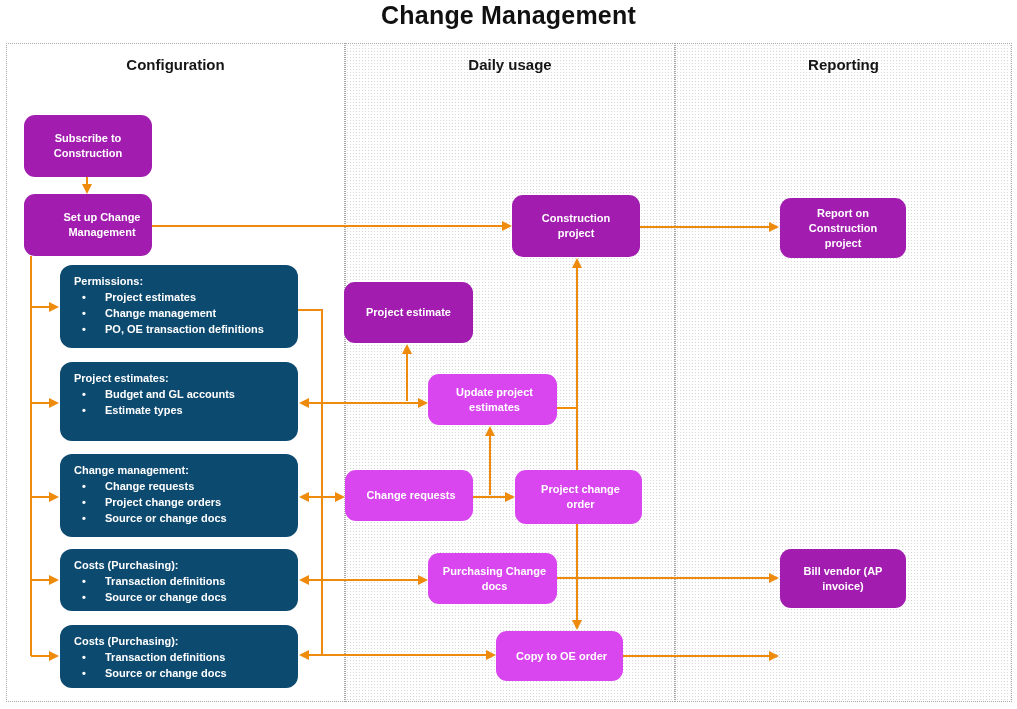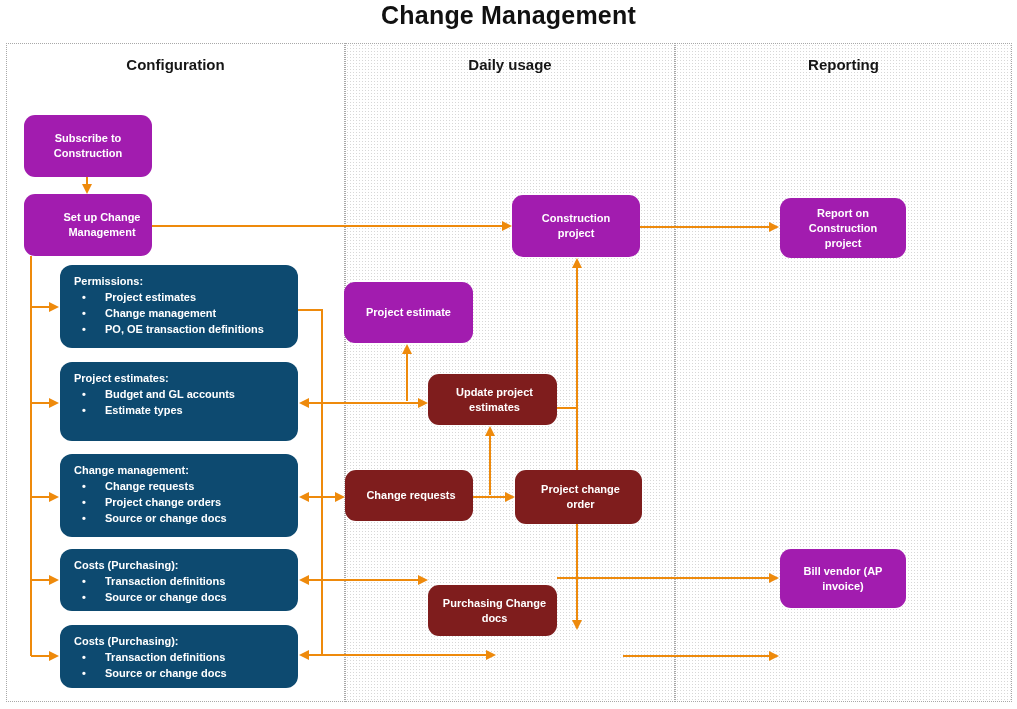--- a/index.html
+++ b/index.html
@@ -27,21 +27,21 @@
     position:absolute; top:56px; font-size:15px; font-weight:bold; color:#161616;
     text-align:center;
   }
   .node {
     position:absolute; box-sizing:border-box; border-radius:11px;
     color:#ffffff; font-size:11px; font-weight:600; line-height:15px;
     display:flex; align-items:center; justify-content:center;
     text-align:center; padding:4px 10px;
   }
   .green { background:#a21caf; }
-  .navy  { background:#7f1d1d;padding-left:14px; }
+  .navy  { background:#d946ef;padding-left:14px; }
   .listbox {
     position:absolute; box-sizing:border-box; border-radius:12px;
     background:#0D4A70; color:#ffffff; font-size:11px; font-weight:600;
     line-height:16px; padding:8px 12px 6px 14px;
   }
   .listbox .list-title { margin:0 0 0 0; }
   .listbox ul { margin:0; padding:0; list-style:none; }
   .listbox li { position:relative; padding-left:31px; }
   .listbox li::before { content:"\2022"; position:absolute; left:8px; }
   svg.arrows { position:absolute; left:0; top:0; pointer-events:none; }
@@ -66,21 +66,22 @@
   <div class="node green" style="left:24px; top:115px; width:128px; height:62px;">Subscribe to Construction</div>
   <div class="node green" style="left:24px; top:194px; width:128px; height:62px;padding-left:38px;">Set up Change Management</div>
   <div class="node green" style="left:512px; top:195px; width:128px; height:62px;">Construction project</div>
   <div class="node green" style="left:780px; top:198px; width:126px; height:60px;">Report on Construction project</div>
   <div class="node green" style="left:344px; top:282px; width:129px; height:61px;">Project estimate</div>
   <div class="node green" style="left:780px; top:549px; width:126px; height:59px;">Bill vendor (AP invoice)</div>
 
   <div class="node navy" style="left:428px; top:374px; width:129px; height:51px;">Update project estimates</div>
   <div class="node navy" style="left:345px; top:470px; width:128px; height:51px;">Change requests</div>
   <div class="node navy" style="left:515px; top:470px; width:127px; height:54px;">Project change order</div>
-  <div class="node navy" style="left:428px; top:553px; width:129px; height:51px;margin-top:32px;">Purchasing Change docs</div>
+  <div class="node navy" style="left:428px; top:553px; width:129px; height:51px;">Purchasing Change docs</div>
+  <div class="node navy" style="left:496px; top:631px; width:127px; height:50px;">Copy to OE order</div>
 
   <div class="listbox" style="left:60px; top:265px; width:238px; height:83px;">
     <div class="list-title">Permissions:</div>
     <ul>
       <li>Project estimates</li>
       <li>Change management</li>
       <li>PO, OE transaction definitions</li>
     </ul>
   </div>
   <div class="listbox" style="left:60px; top:362px; width:238px; height:79px;">

